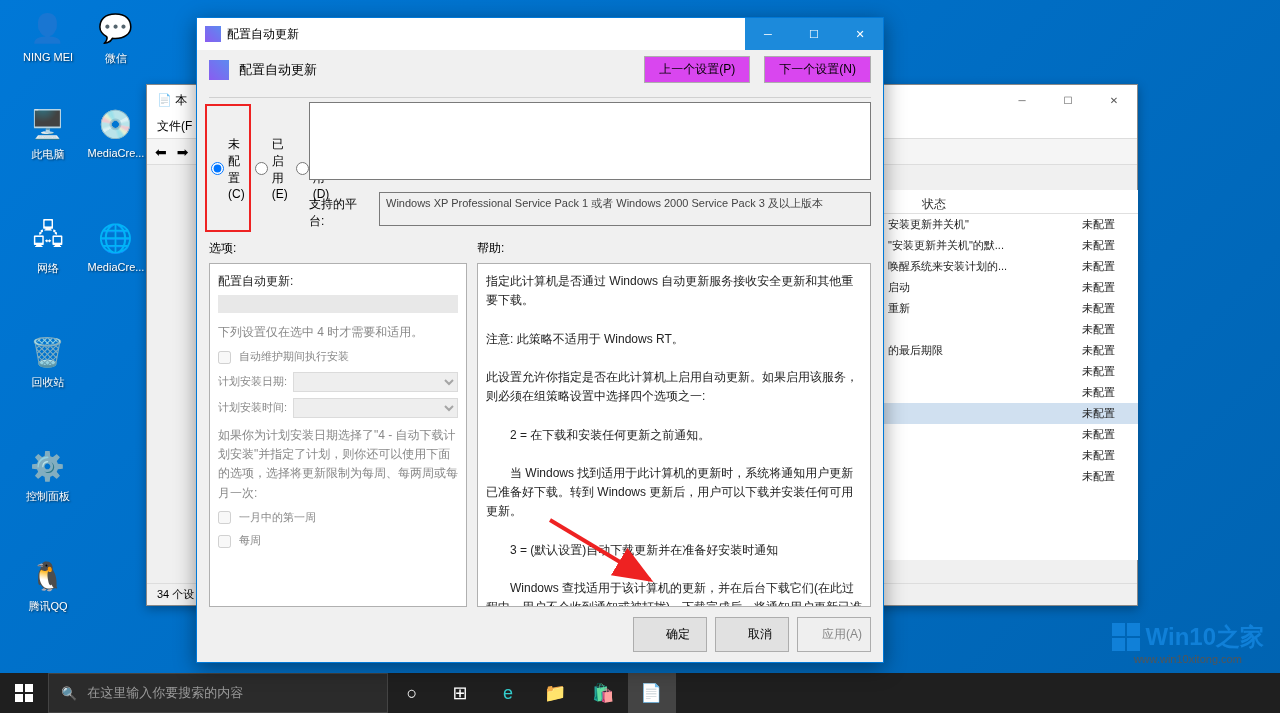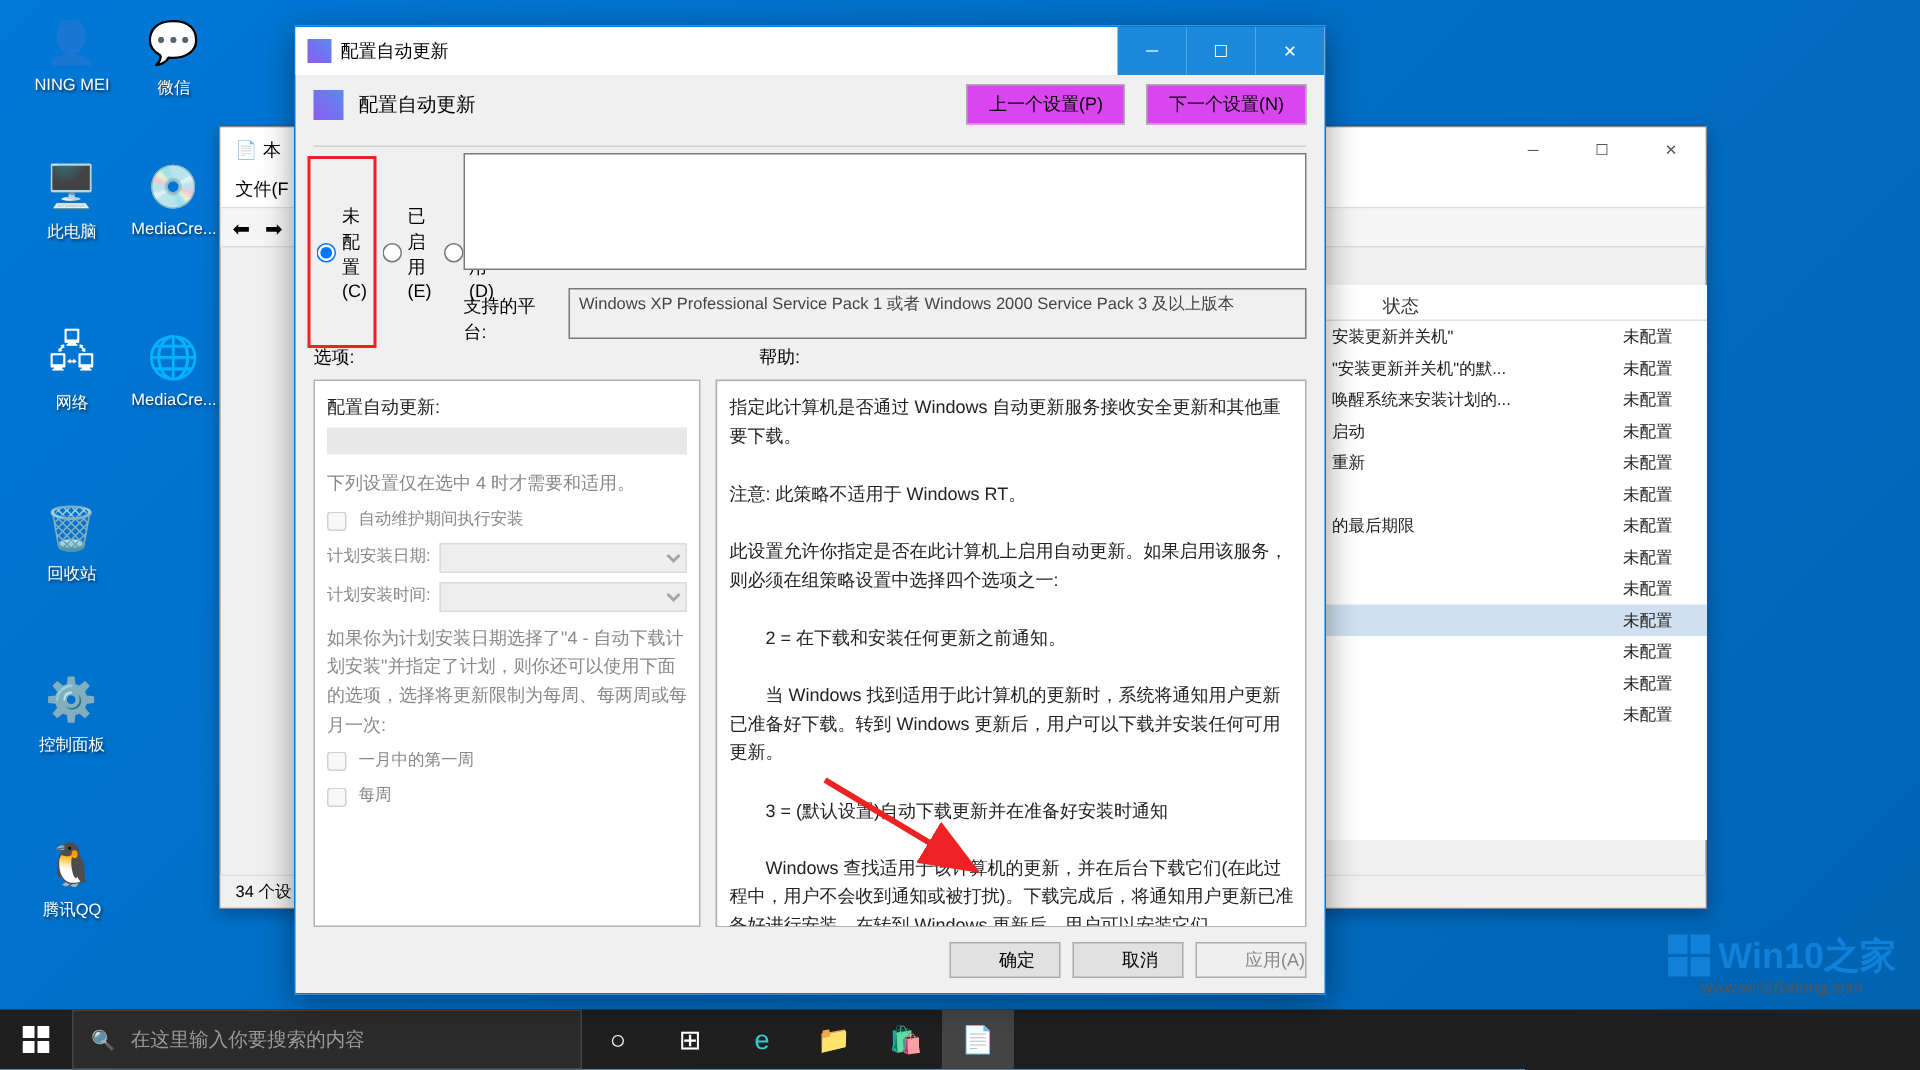--- a/index.html
+++ b/index.html
@@ -44,36 +44,36 @@
     .radio-item { display: flex; align-items: center; gap: 4px; font-size: 12px; cursor: pointer; }
     .radio-item input { cursor: pointer; }
     .red-box { border: 2px solid #e22; padding: 2px 4px; margin: -2px -4px; }
     
     .label-col { width: 60px; font-size: 12px; text-align: left; padding-top: 4px; }
     .comment-box { flex: 1; height: 78px; background: white; border: 1px solid #7a7a7a; font-size: 12px; padding: 4px; resize: none; }
     
     .platform-row { display: flex; gap: 10px; margin-top: 6px; }
     .platform-box { flex: 1; height: 34px; background: #f0f0f0; border: 1px solid #7a7a7a; font-size: 11px; padding: 3px 6px; overflow: hidden; line-height: 1.3; color: #444; }
     
-    .section-labels { display: flex; font-size: 12px; gap: 29px; }
+    .section-labels { display: flex; margin-top: 10px; font-size: 12px; }
     .section-labels > div:first-child { width: 268px; }
     
     .panes-row { display: flex; gap: 10px; margin-top: 6px; flex: 1; min-height: 0; }
     .pane { flex: 1; background: white; border: 1px solid #b0b0b0; padding: 8px; font-size: 12px; overflow-y: auto; line-height: 1.6; color: #222; position: relative; }
     .pane-left { flex: 0 0 258px; }
     .pane h4 { font-weight: normal; font-size: 12px; margin-bottom: 4px; }
     .gray-box { background: #e8e8e8; height: 18px; width: 100%; margin-bottom: 10px; }
     .form-line { display: flex; align-items: center; gap: 6px; margin: 6px 0; font-size: 11px; }
     .form-line select { flex: 1; font-size: 11px; height: 20px; background: #e8e8e8; border: 1px solid #ccc; }
     .form-line input[type=checkbox] { margin-right: 2px; }
     .disabled-text { color: #888; }
     
     .dlg-footer { display: flex; justify-content: flex-end; gap: 8px; padding: 10px 0 0 0; }
-    .dlg-btn { width: 74px; height: 24px; font-size: 12px; background: #e1e1e1; border: 1px solid #adadad; cursor: pointer; padding-left: 16px; }
-    .dlg-btn:disabled { color: #888; background: #efefef; text-align: right; }
+    .dlg-btn { width: 74px; height: 35px; font-size: 12px; background: #e1e1e1; border: 1px solid #adadad; cursor: pointer; padding-left: 16px; }
+    .dlg-btn:disabled { color: #888; background: #efefef; }
     
     .arrow { position: absolute; left: 540px; top: 510px; pointer-events: none; z-index: 100; }
     
     .taskbar { position: absolute; bottom: 0; left: 0; right: 0; height: 40px; background: #1f1f1f; display: flex; align-items: center; }
     .start-btn { width: 48px; height: 40px; display: flex; align-items: center; justify-content: center; color: white; cursor: pointer; }
     .search-box { flex: 0 0 340px; height: 40px; background: #2b2b2b; display: flex; align-items: center; padding: 0 12px; color: #999; font-size: 13px; gap: 10px; border: 1px solid #444; }
     .task-btn { width: 48px; height: 40px; display: flex; align-items: center; justify-content: center; color: white; font-size: 18px; cursor: pointer; }
     
     .watermark { position: absolute; right: 16px; bottom: 48px; text-align: center; }
     .watermark .wm-title { font-size: 24px; font-weight: 600; color: #1080d8; display: flex; align-items: center; gap: 6px; justify-content: flex-end; }

